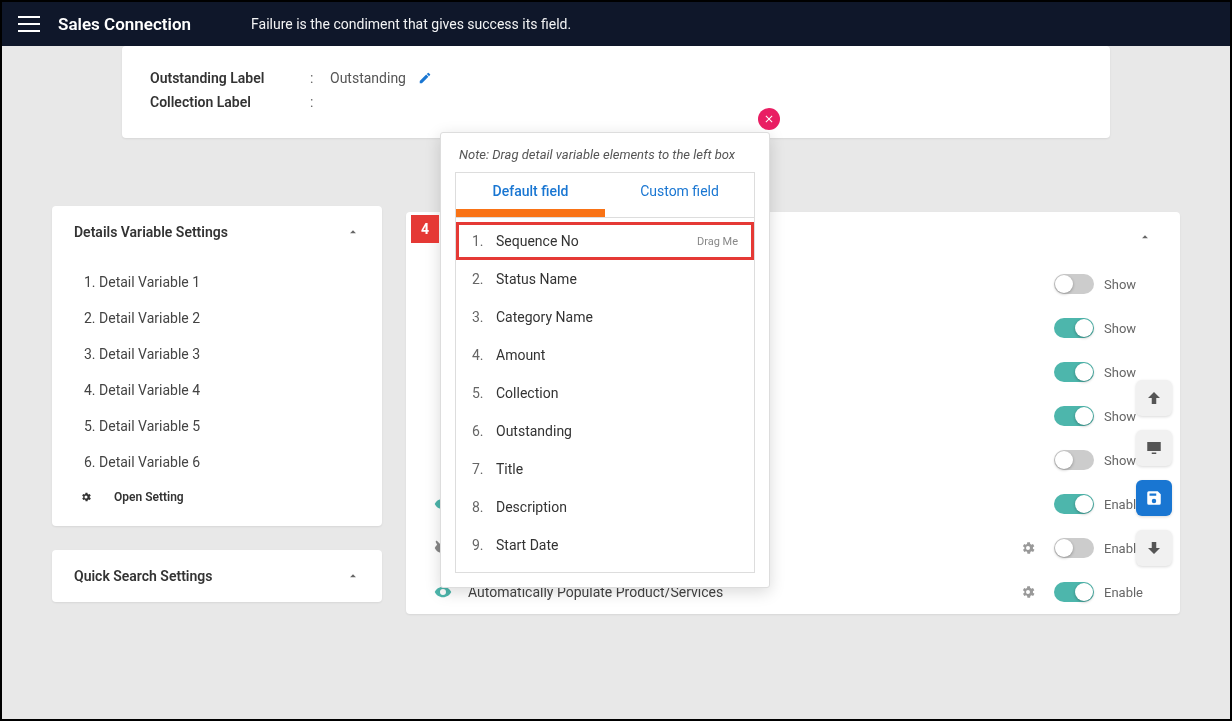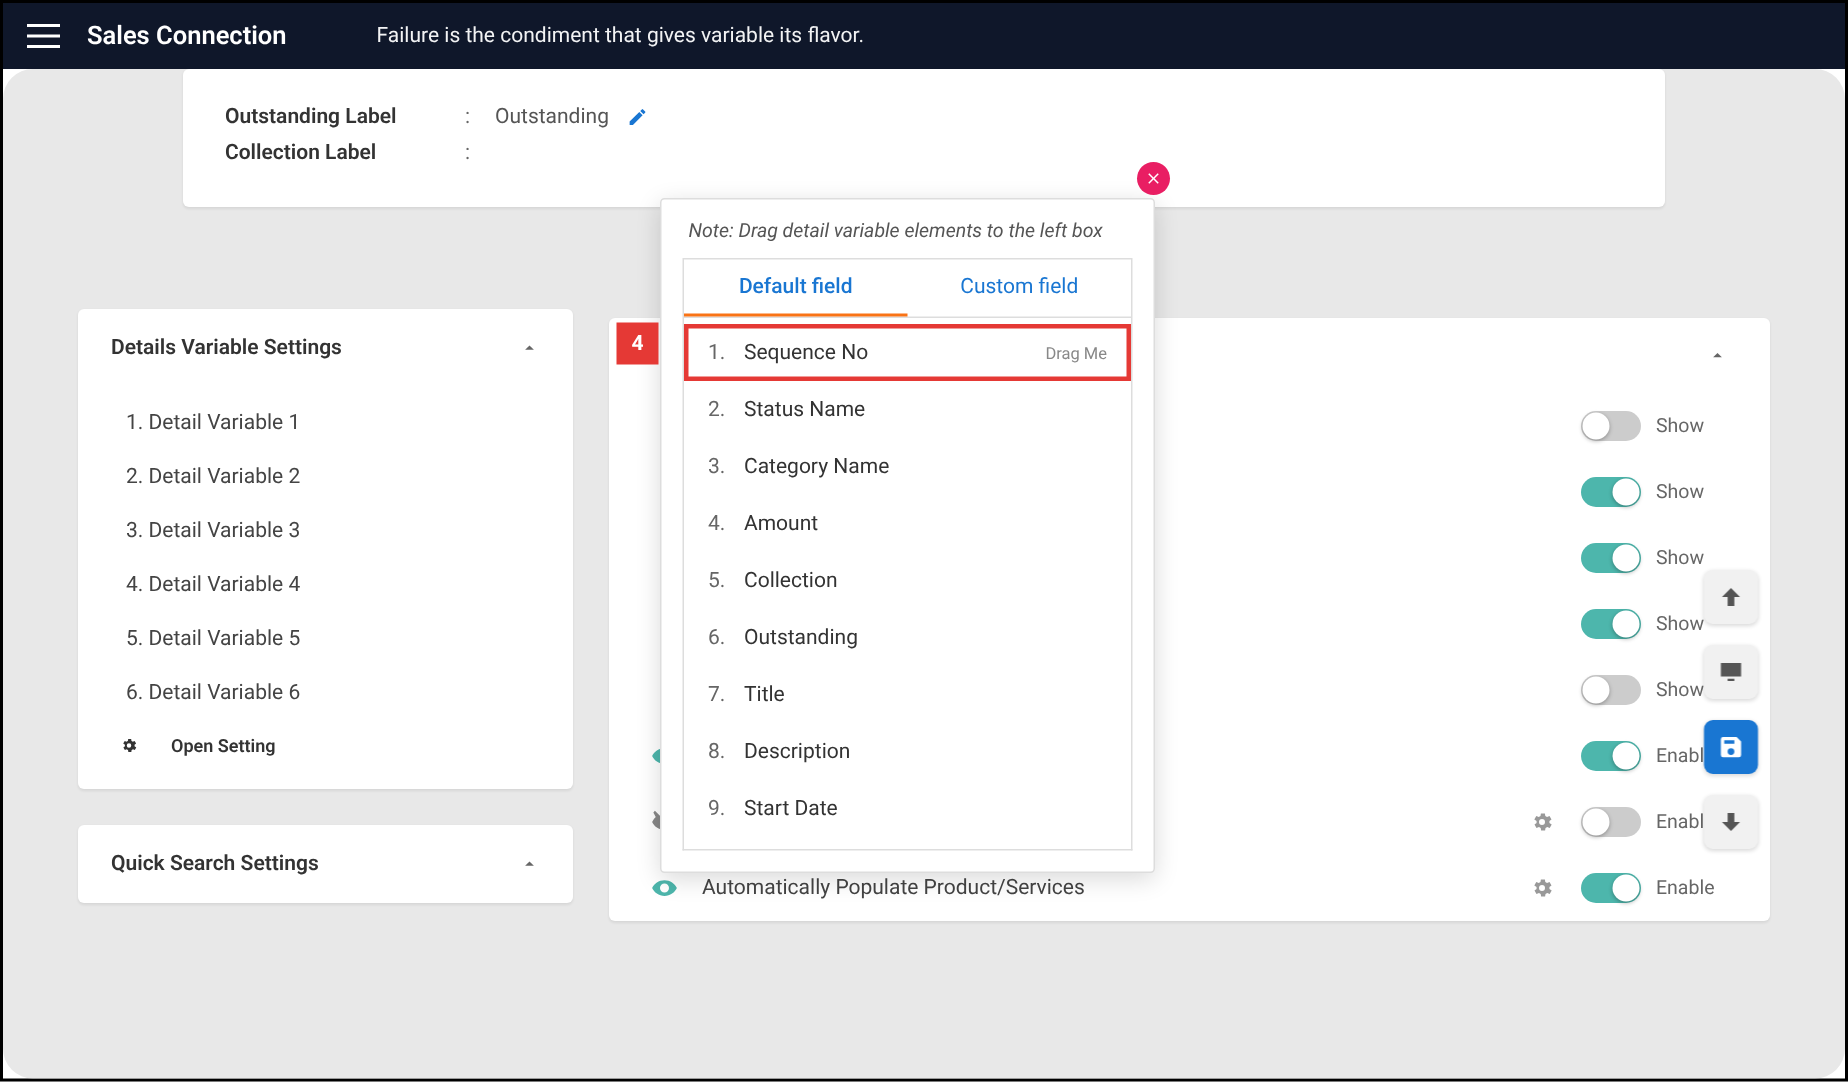--- a/index.html
+++ b/index.html
@@ -9,21 +9,21 @@
 .hamburger span { height:2px; background:#fff; }
 .brand { font-size:17px; font-weight:600; margin-right:60px; }
 .tagline { font-size:14px; opacity:.95; }
 .topbar-right { margin-left:auto; display:flex; align-items:center; gap:14px; }
 .qa-btn { background:rgba(255,255,255,.25); border-radius:18px; padding:6px 16px; font-size:13px; cursor:pointer; }
 .bell { width:18px; height:18px; fill:#fff; cursor:pointer; }
 .user-chip { background:rgba(255,255,255,.25); border-radius:18px; padding:5px 12px; display:flex; align-items:center; gap:8px; font-size:13px; cursor:pointer; }
 .user-chip svg { width:14px; height:14px; fill:#fff; }
 .chev { width:10px; height:10px; fill:#fff; }
 
-.page { background:#e8e8e8; height:calc(100% - 44px); padding:0 50px; display:flex; gap:24px; overflow:hidden;border-radius:20px; }
+.page { background:#e8e8e8; height:calc(100% - 44px); padding:0 50px; display:flex; gap:24px; overflow:hidden; }
 .col-left { width:330px; flex-shrink:0; padding-top:18px; }
 .col-right { flex:1; padding-top:0; position:relative; }
 
 .top-card { background:#fff; border-radius:4px; padding:16px 28px 20px; margin:0 0 24px; box-shadow:0 1px 2px rgba(0,0,0,.08); }
 .field-row { display:flex; align-items:center; margin:8px 0; font-size:14px; }
 .field-row .lbl { width:160px; font-weight:600; color:#333; }
 .field-row .colon { width:20px; color:#666; }
 .field-row .val { color:#555; }
 .edit-ic { width:14px; height:14px; fill:#1976d2; margin-left:12px; cursor:pointer; }
 
@@ -38,21 +38,21 @@
 .var-item { font-size:14px; color:#444; padding:10px 0 10px 10px; }
 .open-settings { font-size:12px; font-weight:600; padding:10px 6px 4px; display:flex; align-items:center; gap:22px; cursor:pointer; color:#333; }
 .gear-sm { width:12px; height:12px; fill:#333; }
 
 .popup { position:absolute; left:438px; top:130px; width:330px; background:#fff; border:1px solid #ddd; border-radius:3px; box-shadow:0 4px 16px rgba(0,0,0,.15); z-index:50; }
 .popup .close { position:absolute; right:-11px; top:-25px; width:22px; height:22px; border-radius:50%; background:#e91e63; display:flex; align-items:center; justify-content:center; cursor:pointer; }
 .popup .close svg { width:12px; height:12px; fill:#fff; }
 .popup-note { font-style:italic; font-size:13px; color:#555; padding:14px 18px 10px; }
 .popup-tabs { display:flex; border:1px solid #ddd; margin:0 14px; }
 .popup-tab { flex:1; text-align:center; padding:10px 0; font-size:14px; color:#1976d2; cursor:pointer; }
-.popup-tab.active { border-bottom:2px solid #f97316; font-weight:500;text-align:center; }
+.popup-tab.active { border-bottom:8px solid #f97316; font-weight:500;text-align:center; }
 .popup-list { padding:4px 0 8px; border:1px solid #ddd; border-top:none; margin:0 14px 14px; max-height:380px; overflow-y:auto; }
 .popup-item { display:flex; align-items:center; padding:11px 16px; font-size:14px; color:#333; cursor:grab; }
 .popup-item .num { width:24px; color:#666; }
 .popup-item .drag { margin-left:auto; font-size:11px; color:#888; }
 .popup-item.hl { outline:3px solid #e53935; outline-offset:-3px; }
 .badge4 { position:absolute; left:-30px; top:82px; width:28px; height:28px; background:#e53935; color:#fff; display:flex; align-items:center; justify-content:center; font-weight:700; font-size:14px; z-index:51; }
 
 .toggle-row { display:flex; align-items:center; padding:12px 28px; font-size:14px; color:#444; }
 .eye { width:18px; height:18px; fill:#888; margin-right:16px; }
 .eye.on { fill:#4db6ac; }
@@ -81,21 +81,21 @@
 </head>
 <body>
 
 <div class="topbar">
   <div class="hamburger">
       <span></span>
       <span></span>
       <span></span>
     </div>
   <div class="brand">Sales Connection</div>
-  <div class="tagline">Failure is the condiment that gives variable its flavor.</div>
+  <div class="tagline">Failure is the condiment that gives success its field.</div>
 </div>
 
 <div class="page">
 
   <div style="position:absolute; left:120px; right:120px; top:44px;">
     <div class="top-card">
       <div class="field-row">
         <span class="lbl">Outstanding Label</span>
         <span class="colon">:</span>
         <span class="val">Outstanding</span>

